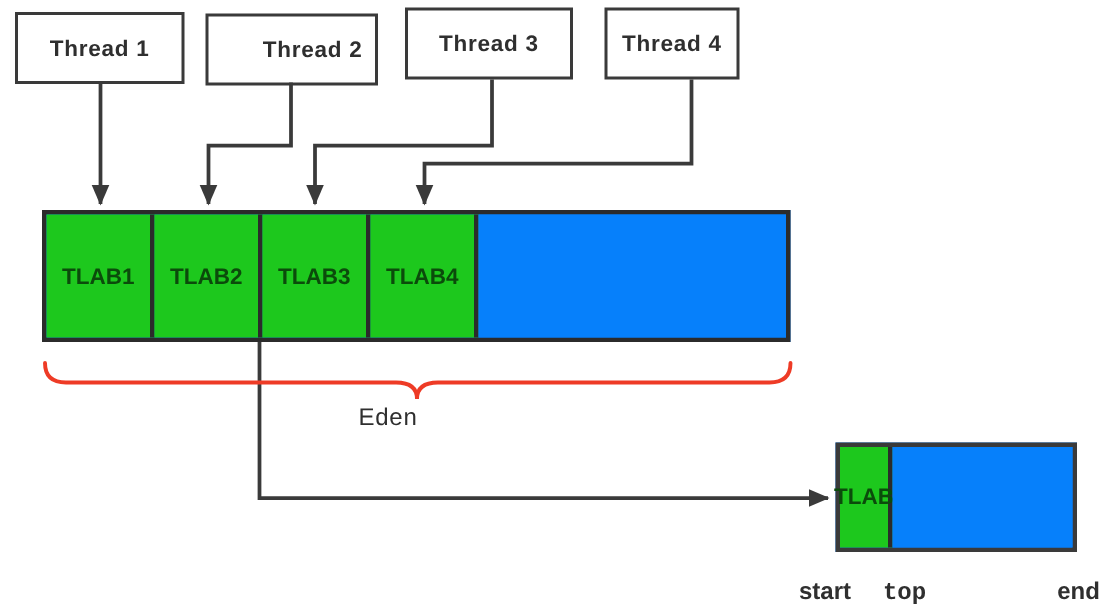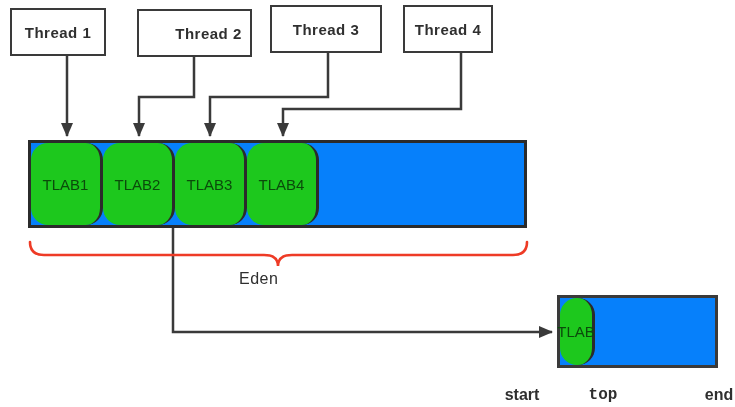--- a/index.html
+++ b/index.html
@@ -5,59 +5,59 @@
   :root {
     --green:#1dc81d; --blue:#0680fb; --red:#ee3b26;
     --line:#3a3a3a; --text_dark:#2f2f2f; --tlab_text:#0b4b0b; --bg:#ffffff;
   }
   html,body { margin:0; padding:0; background:var(--bg); }
   .stage {
     position:relative; width:735px; height:407px; background:var(--bg);
     font-family:"Liberation Sans","DejaVu Sans",sans-serif; overflow:hidden;
   }
   .thread-box {
-    position:absolute; box-sizing:border-box; width:96px; height:48px;
+    position:absolute; box-sizing:border-box; width:113px; height:48px;
     border:2px solid var(--line); background:#fff;
     display:flex; align-items:center; justify-content:center;
     font-weight:bold; font-size:15px; color:var(--text_dark); letter-spacing:0.5px;
   }
   .t1 { left:10px;  top:8px; }
   .t2 { left:137px; top:9px;  width:115px;padding-left:28px; }
   .t3 { left:270px; top:5px;  width:112px; }
   .t4 { left:403px; top:5px;  width:90px; }
 
   svg.overlay { position:absolute; left:0; top:0; pointer-events:none; }
 
   .eden-bar {
     position:absolute; left:28px; top:140px; width:499px; height:88px;
     box-sizing:border-box; border:3px solid #2b2b2b; display:flex; background:var(--blue);
   }
   .cell { box-sizing:border-box; height:100%; display:flex; align-items:center; justify-content:center; }
   .cell.green {
     background:var(--green); border-right:3px solid #2b2b2b; width:72px;
-    font-weight:normal; font-size:15px; color:var(--tlab_text);border-radius:17px;
+    font-weight:bold; font-size:15px; color:var(--tlab_text);
   }
   .cell.blue { background:var(--blue); flex:1; border:none; }
 
   .eden-label {
     position:absolute; left:239px; top:270px; width:80px; text-align:left;
     font-weight:normal; font-size:16px; color:var(--text_dark); letter-spacing:0.5px;
   }
 
   .tlab-box {
     position:absolute; left:557px; top:295px; width:161px; height:73px;
     box-sizing:border-box; border:3px solid var(--line); display:flex; background:var(--blue);
   }
   .tlab-box .cell.green { width:35px; font-size:15px; }
 
   .ptr-label {
     position:absolute; top:386px; font-weight:bold; font-size:16px;
     color:var(--text_dark); text-align:center; width:60px;
   }
-  .ptr-start { left:492px; }
+  .ptr-start { left:520px; }
   .ptr-top   { left:573px;font-family:Liberation Mono, monospace; }
   .ptr-end   { left:689px; }
 </style>
 </head>
 <body>
 
 <div class="stage">
 
   <div class="thread-box t1">
     <span>Thread 1</span>

